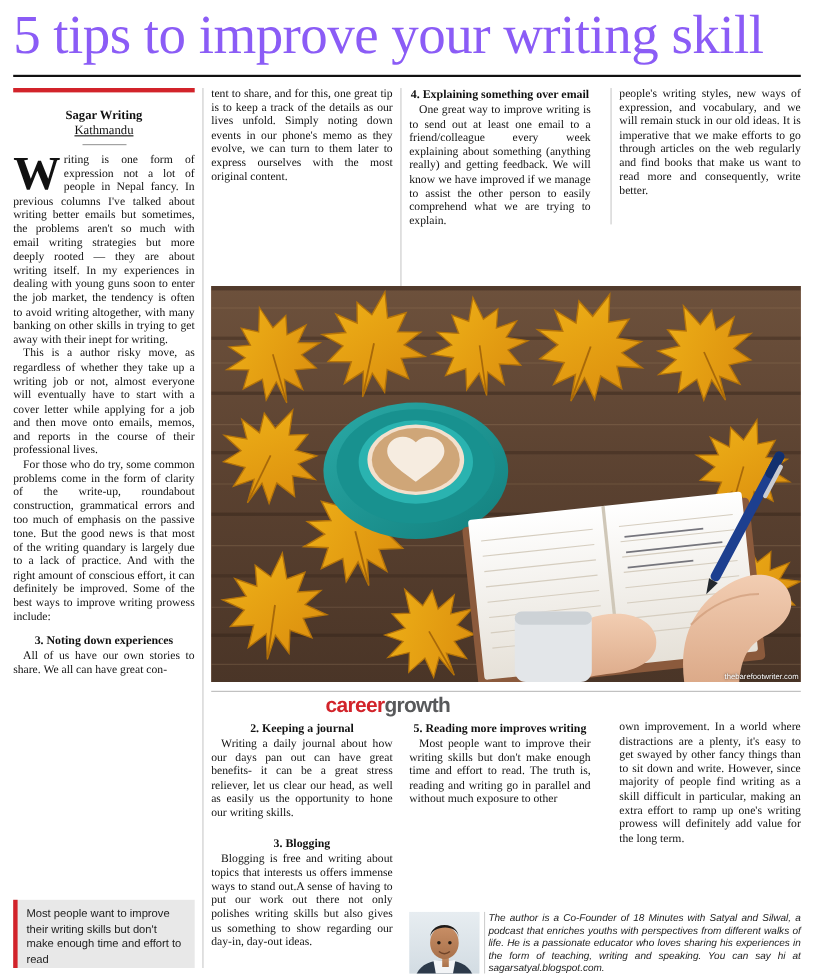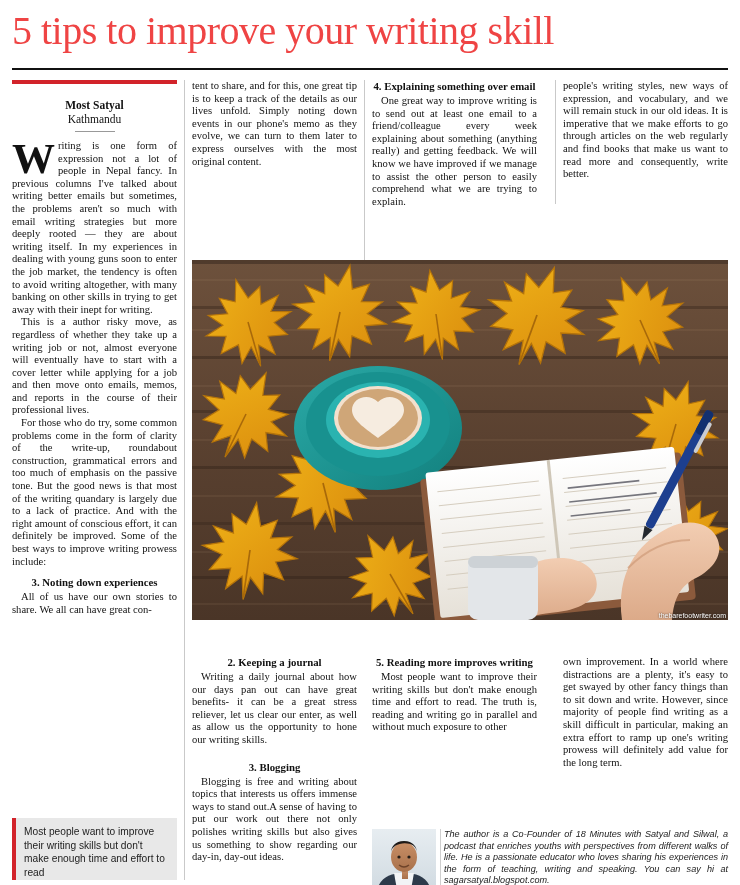--- a/index.html
+++ b/index.html
@@ -24,25 +24,25 @@
   
   .masthead {
     position: absolute;
     left: 12px;
     top: 6px;
     width: 716px;
     height: 56px;
   }
   .masthead-title {
     font-family: "Liberation Serif", serif;
-    font-size: 40px;
+    font-size: 50px;
     line-height: 50px;
     font-weight: 400;
     letter-spacing: -0.5px;
-    color: #ef4444;
+    color: #8b5cf6;
     white-space: nowrap;
   }
   .masthead-rule {
     position: absolute;
     left: 12px;
     top: 68px;
     width: 716px;
     height: 2px;
     background: #111;
   }
@@ -95,21 +95,21 @@
   }
   .byline {
     text-align: center;
     font-family: "Liberation Serif", serif;
     font-size: 11.5px;
     line-height: 14px;
     color: #111;
     margin-top: 14px;
   }
   .byline .name { font-weight: bold; }
-  .byline .place { font-weight: normal; }
+  .byline .place { font-weight: normal; text-decoration: underline; }
   .byline-rule {
     width: 40px;
     height: 1px;
     background: #999;
     margin: 5px auto 8px auto;
   }
 
   
   .body {
     font-family: "Liberation Serif", serif;
@@ -264,21 +264,21 @@
   <div class="cols">
 
     <div class="vrule vr1"></div>
     <div class="vrule vr2"></div>
     <div class="vrule vr3"></div>
 
     <div class="col col1">
       <div class="kicker-bar"></div>
 
       <div class="byline">
-        <div class="name">Most Satyal</div>
+        <div class="name">Sagar Writing</div>
         <div class="place">Kathmandu</div>
       </div>
       <div class="byline-rule"></div>
 
       <div class="body">
         <p class="first dropcap-para">Writing is one form of expression not a lot of people in Nepal fancy. In previous columns I've talked about writing better emails but sometimes, the problems aren't so much with email writing strategies but more deeply rooted — they are about writing itself. In my experiences in dealing with young guns soon to enter the job market, the tendency is often to avoid writing altogether, with many banking on other skills in trying to get away with their inept for writing.</p>
         <p>This is a author risky move, as regardless of whether they take up a writing job or not, almost everyone will eventually have to start with a cover letter while applying for a job and then move onto emails, memos, and reports in the course of  their professional lives.</p>
         <p>For those who do try, some common problems come in the form of clarity of the write-up, roundabout construction, grammatical errors and too much of emphasis on the passive tone. But the good news is that most of the writing quandary is largely due to a lack of practice. And with the right amount of conscious effort, it can definitely be improved. Some of the best ways to improve writing prowess include:</p>
         <div class="subhead">3.  Noting down experiences</div>
         <p>All of us have our own stories to share. We all can have great con-</p>
@@ -397,25 +397,31 @@
           <path d="M300 360 c4 -40 36 -64 72 -62 c24 2 36 16 32 32 c-4 14 -22 20 -38 22 c-18 2 -28 4 -32 8 z" fill="url(#skin)"></path>
           <rect x="276" y="296" width="70" height="64" rx="10" fill="#e3e6e9"></rect>
           <rect x="276" y="296" width="70" height="12" rx="6" fill="#cdd2d6"></rect>
         </g>
 
         <rect width="536" height="360" fill="none"></rect>
       </svg>
       <div class="photo-credit">thebarefootwriter.com</div>
     </div>
 
+    <div class="brandbar">
+      <div class="line"></div>
+      <div class="brand">
+        <span class="a">career</span><span class="b">growth</span>
+      </div>
+    </div>
 
     <div class="col lower l2">
       <div class="subhead" style="margin-top:0">2.  Keeping a journal</div>
       <div class="body">
-        <p>Writing a daily journal about how our days pan out can have great benefits- it can be a great stress reliever, let us clear our enter, as well as allow us the opportunity to hone our writing skills.</p>
+        <p>Writing a daily journal about how our days pan out can have great benefits- it can be a great stress reliever, let us clear our head, as well as easily us the opportunity to hone our writing skills.</p>
         <div class="subhead sp">3.  Blogging</div>
         <p>Blogging is free and writing about topics that interests us offers immense ways to stand out.A sense of having to put our work out there not only polishes writing skills but also gives us something to show regarding our day-in, day-out ideas.</p>
       </div>
     </div>
 
     <div class="col lower l3">
       <div class="subhead" style="margin-top:0">5.  Reading more improves writing</div>
       <div class="body">
         <p>Most people want to improve their writing skills but don't make enough time and effort to read. The truth is, reading and writing go in parallel and without much exposure to other</p>
       </div>

